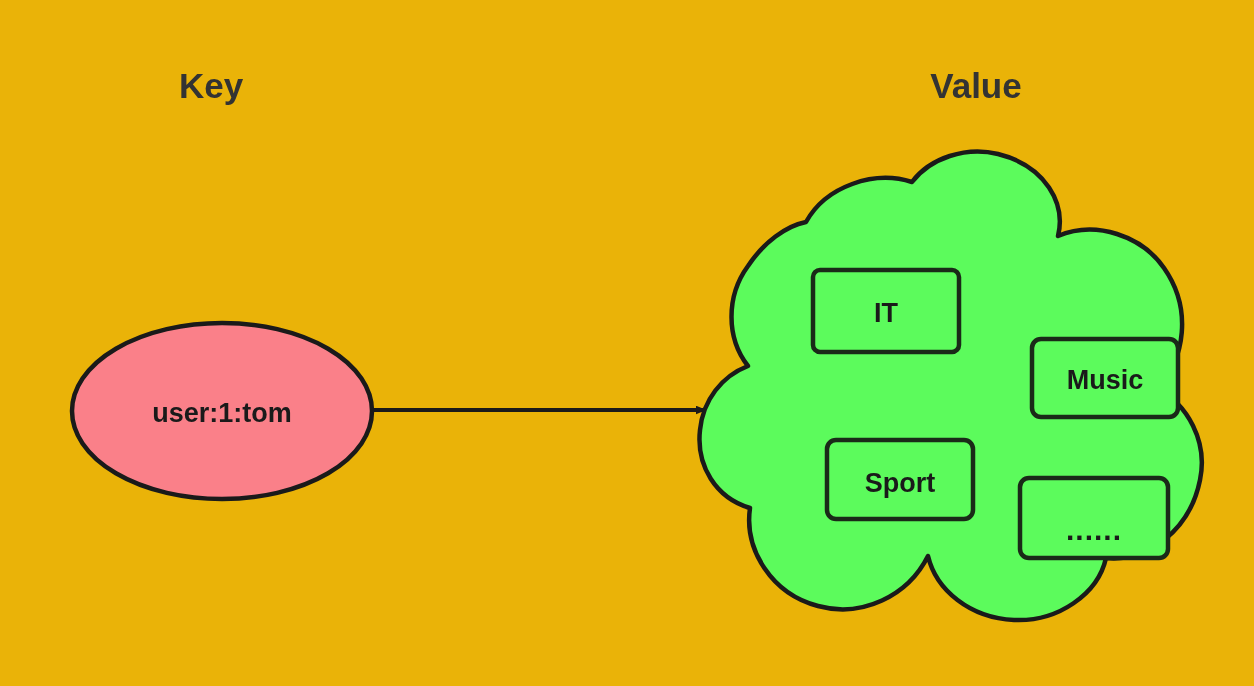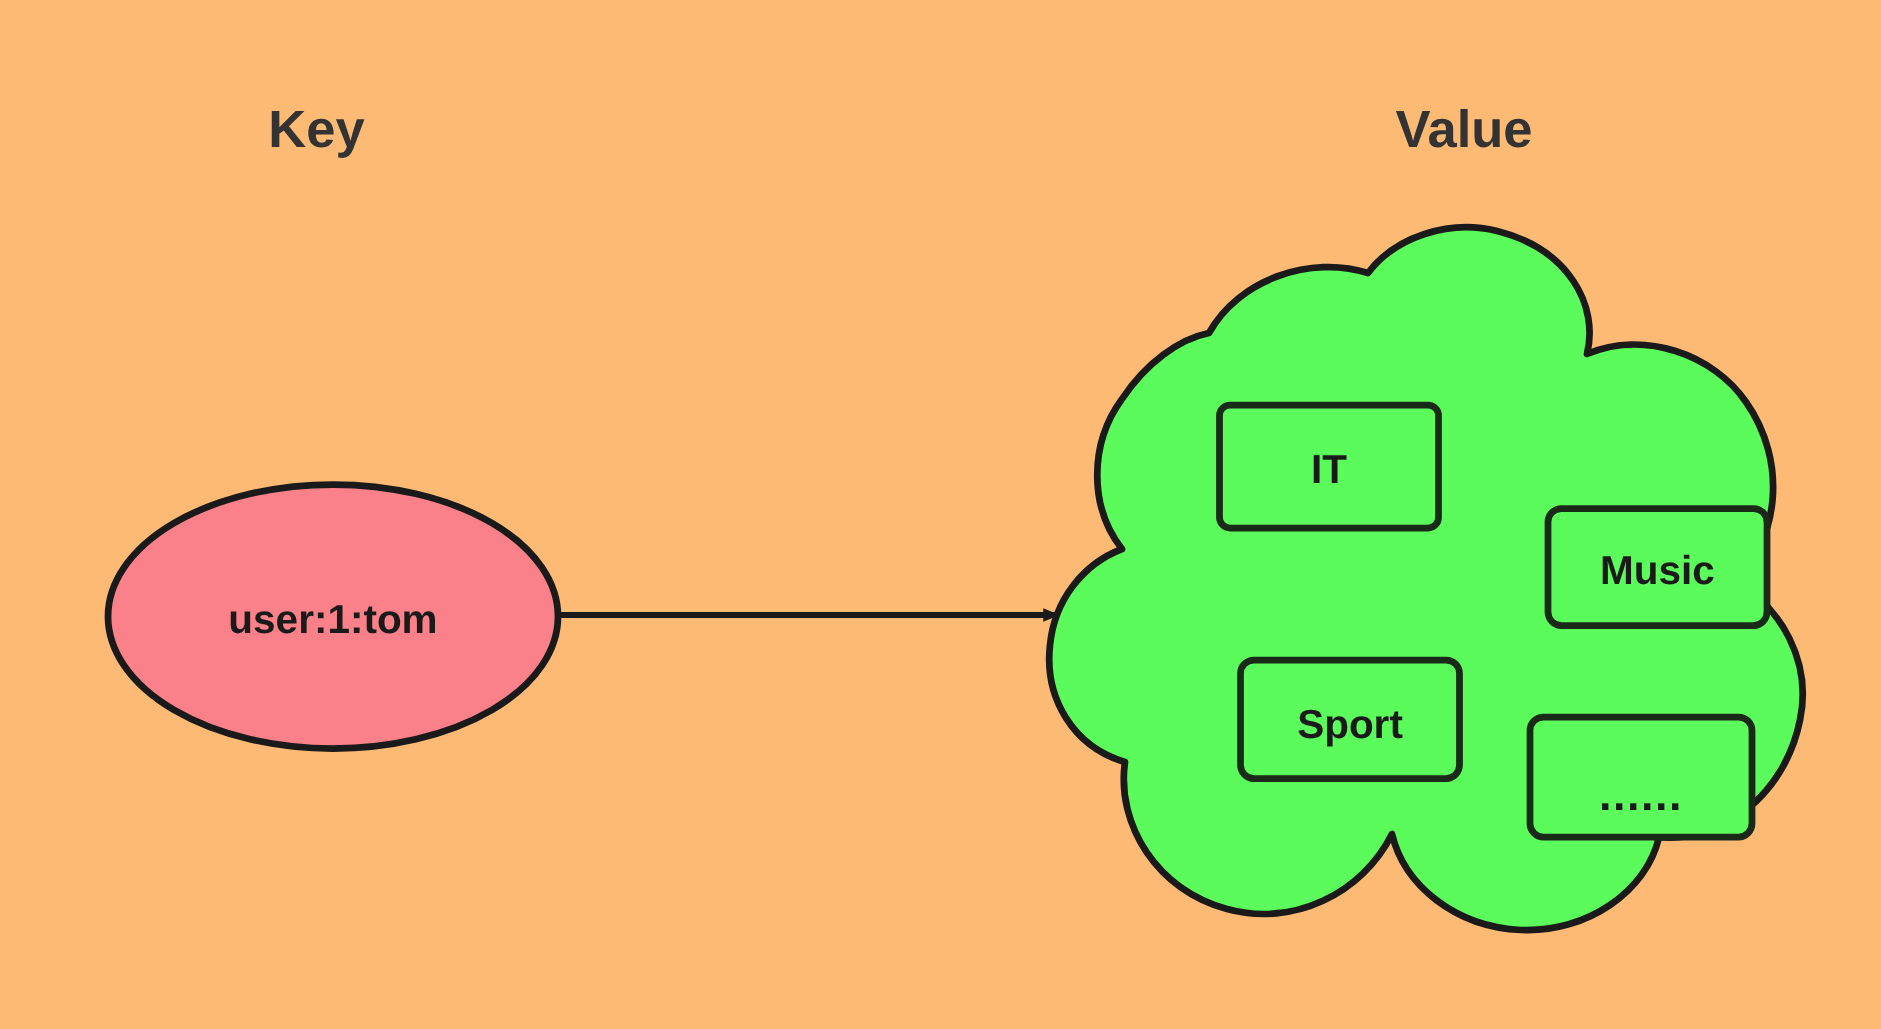--- a/index.html
+++ b/index.html
@@ -11,21 +11,21 @@
     width: 1254px;
     height: 686px;
     font-family: "Liberation Sans", "DejaVu Sans", sans-serif;
     overflow: hidden;
     position: relative;
   }
   #diagram-root {
     position: relative;
     width: 1254px;
     height: 686px;
-    background: #fdba74;
+    background: #eab308;
     text-decoration: underline;
   }
   .stage-svg {
     position: absolute;
     top: 0;
     left: 0;
     width: 1254px;
     height: 686px;
   }
   .col-title {

